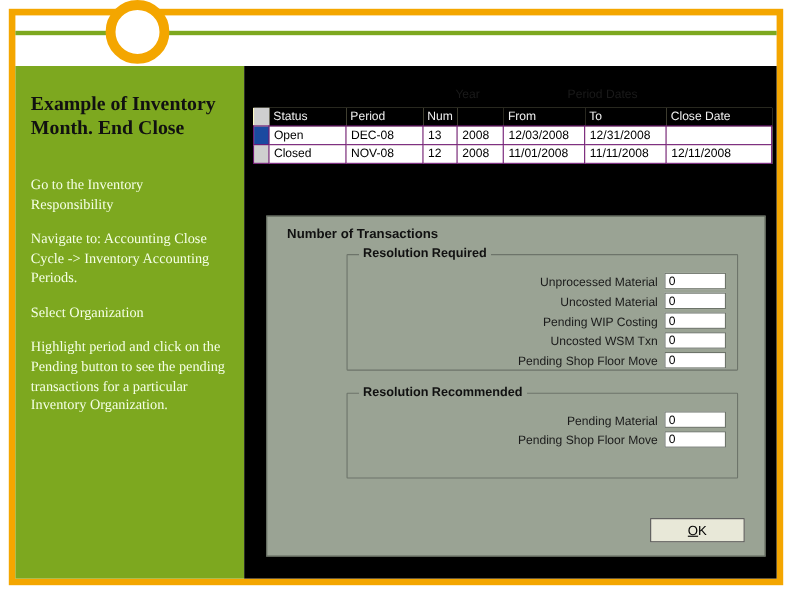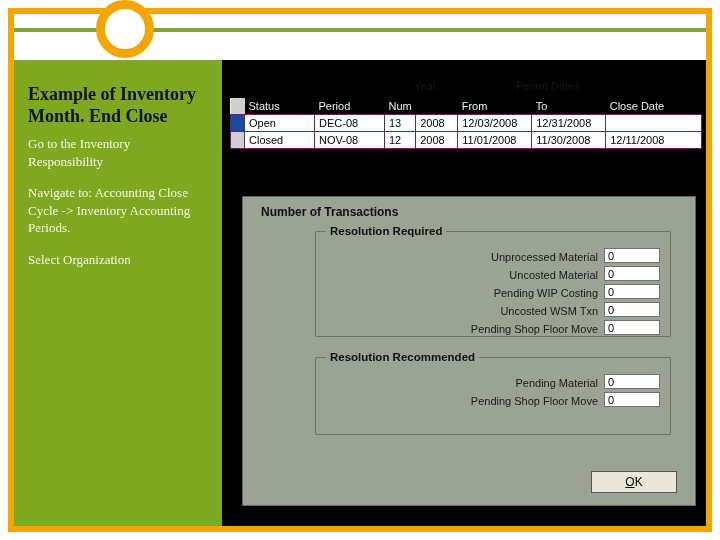--- a/index.html
+++ b/index.html
@@ -43,21 +43,21 @@
     color: #fff;
     padding: 10px 14px 14px 14px;
     font-size: 13px;
     line-height: 1.35;
   }
   .sidebar h1 {
     font-family: Georgia, serif;
     font-weight: bold;
     color: #111;
     font-size: 18px;
-    margin: 14px 0 8px 0;
+    margin: 14px 0 32px 0;
     line-height: 1.2;
   }
   .sidebar p {
     margin: 0 0 14px 0;
     color: #f5ffe6;
   }
   .content {
     flex: 1;
     background: #000;
     position: relative;
@@ -187,20 +187,21 @@
 <div class="outer-border"></div>
 <div class="top-rule"></div>
 <div class="ring"></div>
 
 <div class="stage">
   <div class="sidebar">
     <h1>Example of Inventory Month. End Close</h1>
     <p>Go to the Inventory Responsibility</p>
     <p>Navigate to: Accounting Close Cycle -&gt; Inventory Accounting Periods.</p>
     <p>Select Organization</p>
+    <p>Highlight period and click on the Pending button to see the pending transactions for a particular Inventory Organization.</p>
   </div>
 
   <div class="content">
 
     <div class="periods-header">
       <span class="lbl-year">Year</span>
       <span class="lbl-pd">Period Dates</span>
     </div>
 
     <div class="grid">
@@ -228,21 +229,21 @@
             <td>12/31/2008</td>
             <td></td>
           </tr>
           <tr>
             <td class="row-selector"></td>
             <td>Closed</td>
             <td>NOV-08</td>
             <td>12</td>
             <td>2008</td>
             <td>11/01/2008</td>
-            <td>11/30/2008</td>
+            <td>11/11/2008</td>
             <td>12/11/2008</td>
           </tr>
         </tbody>
       </table>
     </div>
 
     <div class="dialog">
       <div class="dlg-title">Number of Transactions</div>
 
       <fieldset class="group grp-req">

